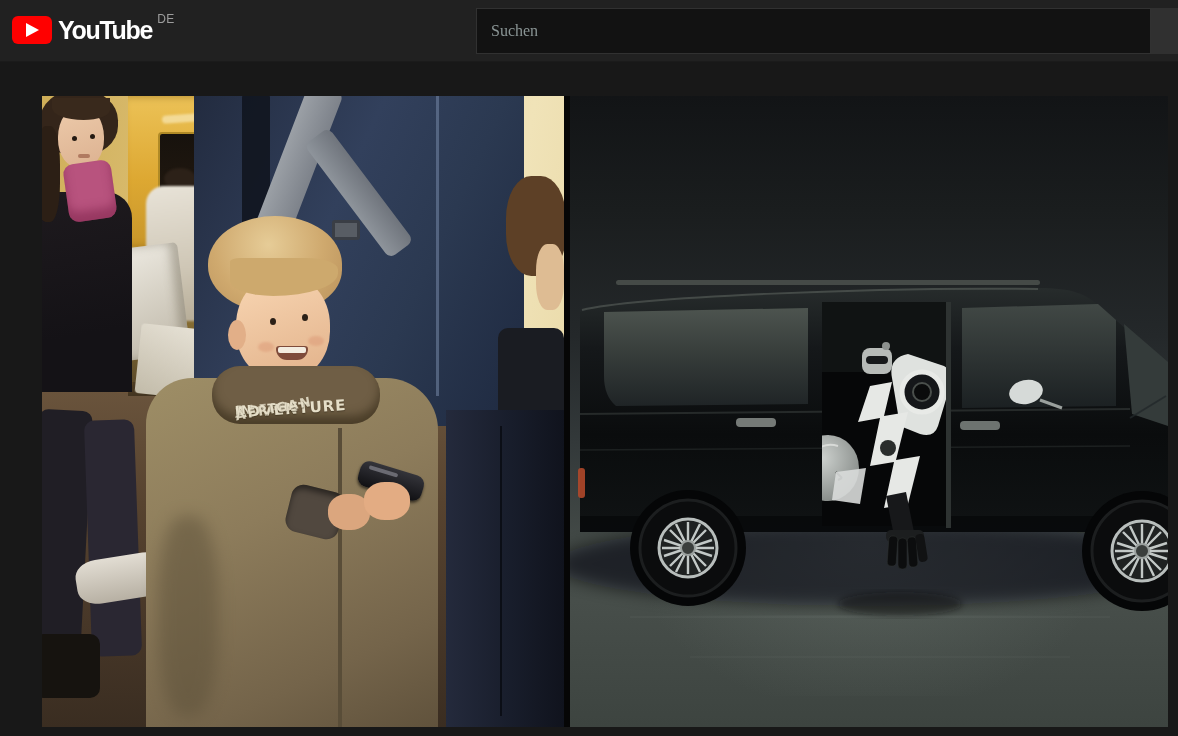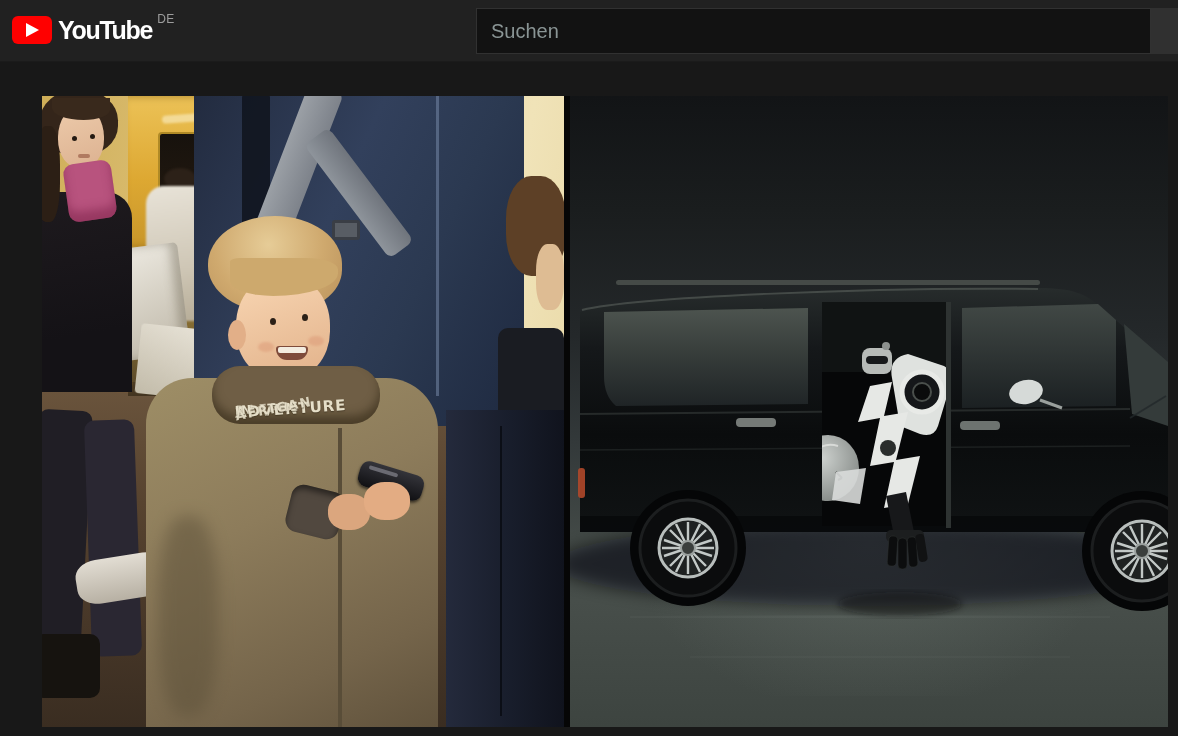--- a/index.html
+++ b/index.html
@@ -12,22 +12,22 @@
               background:#212121; border-bottom:1px solid #1b1b1b; z-index:50; }
   .logo { position:absolute; left:12px; top:14px; display:flex; align-items:flex-start; cursor:pointer; }
   .logo-badge { width:40px; height:28px; background:#FF0000; border-radius:6px;
                 display:flex; align-items:center; justify-content:center; margin-top:2px; }
   .logo-badge svg { display:block; }
   .wordmark { color:#fff; font-size:25px; font-weight:bold; letter-spacing:-1.3px; margin-left:6px; line-height:32px; }
   .country { color:#9d9d9d; font-size:12px; letter-spacing:.5px; margin-left:5px; margin-top:-2px; }
 
   .search-wrap { position:absolute; left:476px; top:8px; display:flex; height:46px; }
   .search-input { width:675px; height:46px; background:#121212; border:1px solid #313131;
-                  color:#ddd; font-size:20px; padding:0 14px; outline:none;
-                  font-family:Liberation Sans, sans-serif; }
+                  color:#ddd; font-size:16px; padding:0 14px; outline:none;
+                  font-family:Liberation Serif, serif; }
   .search-input::placeholder { color:#8a9595; }
   .search-btn { width:70px; height:46px; background:#303030; border:1px solid #303030; cursor:pointer; }
 
   
   .video { position:absolute; left:42px; top:96px; width:1126px; height:631px;
            background:#000; display:flex; overflow:hidden; cursor:pointer; }
   .scene-left  { position:relative; width:522px; height:631px; overflow:hidden; }
   .scene-split { width:6px; height:631px; background:#060606; }
   .scene-right { position:relative; width:598px; height:631px; overflow:hidden; }
   .scene-left *, .scene-right * { position:absolute; }

